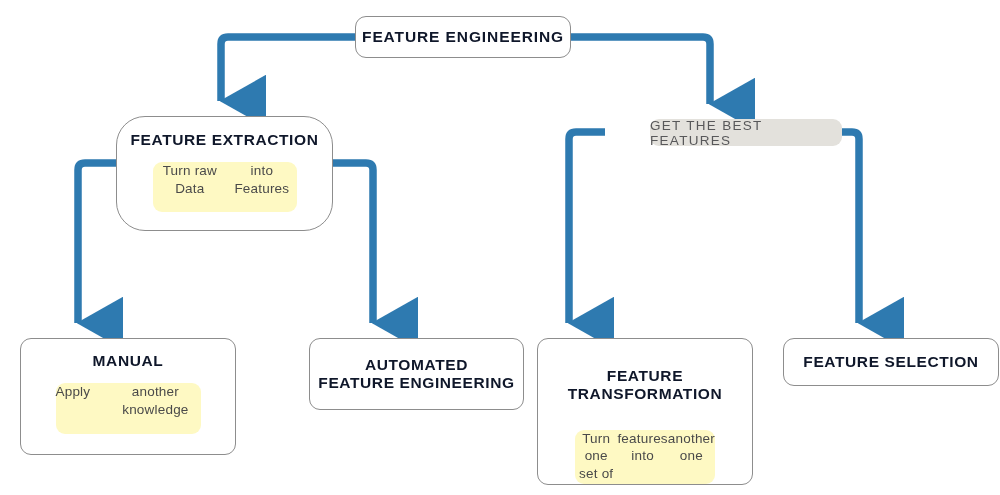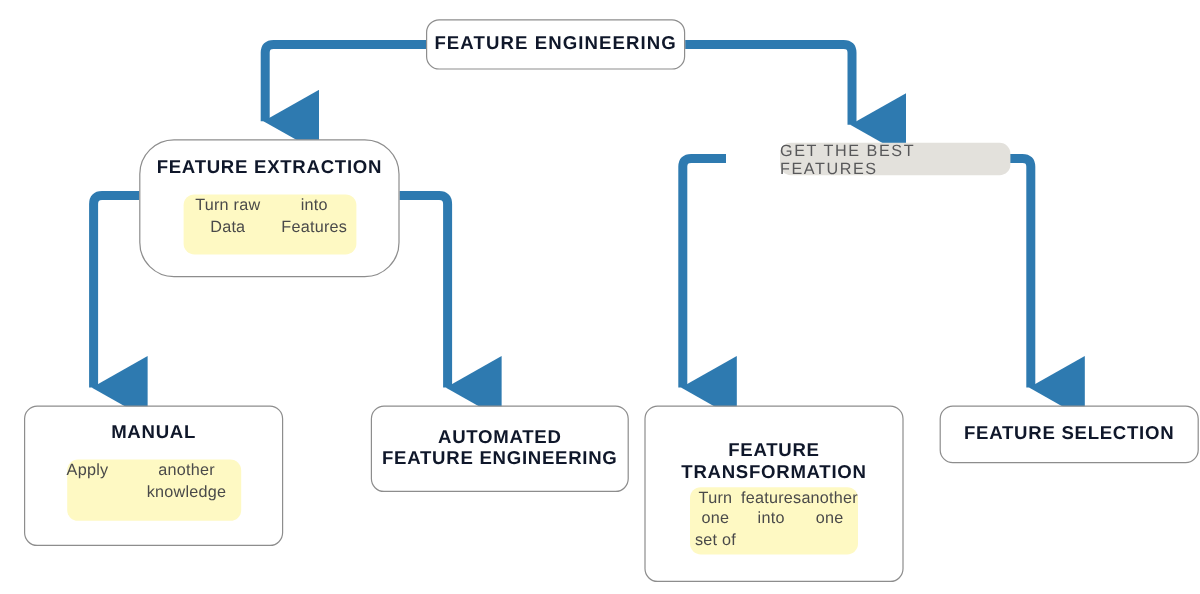--- a/index.html
+++ b/index.html
@@ -104,21 +104,21 @@
     left: 265px; top: 338px; width: 215px; height: 72px;
     justify-content: center;
     margin-left: 44px;
   }
 
   #node-feature-transformation {
     left: 537px; top: 338px; width: 216px; height: 147px;
     padding-top: 28px;
   }
   #node-feature-transformation .sub-box {
-    width: 140px; height: 56px; margin-top: 2px;
+    width: 140px; height: 66px; margin-top: 26px;
   }
 
   #node-feature-selection {
     left: 783px; top: 338px; width: 216px; height: 48px;
     justify-content: center;
   }
 </style>
 </head>
 <body>
 

